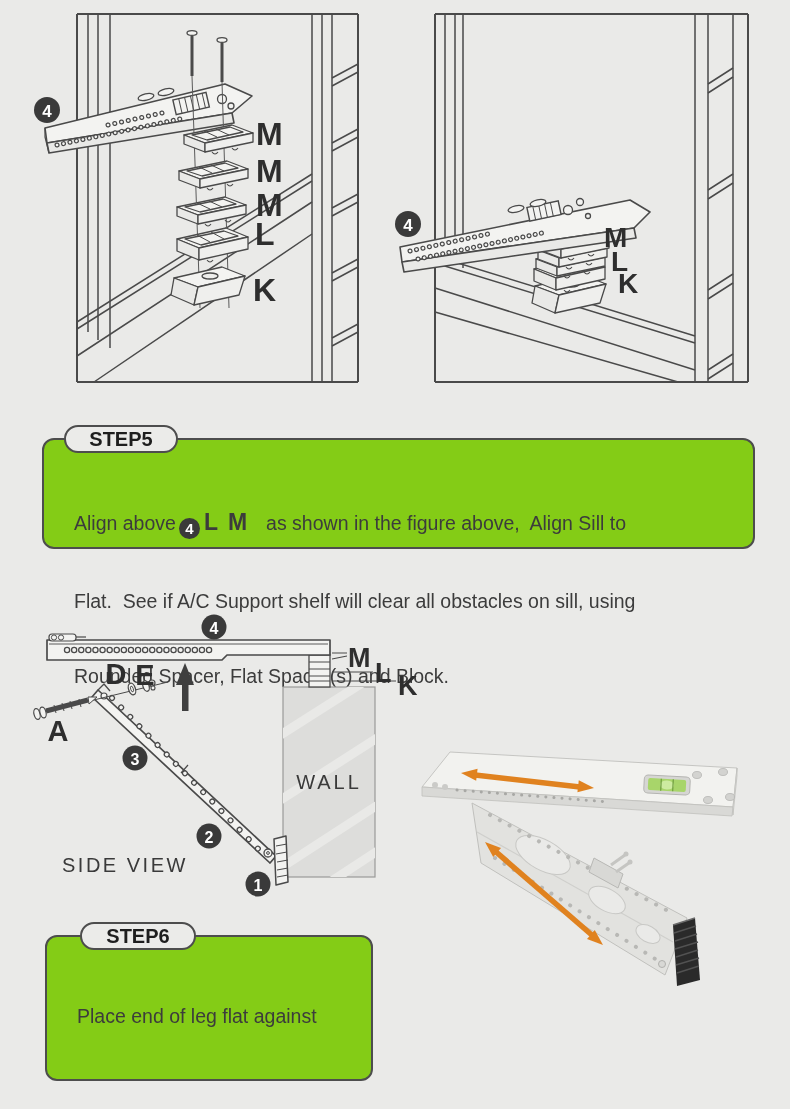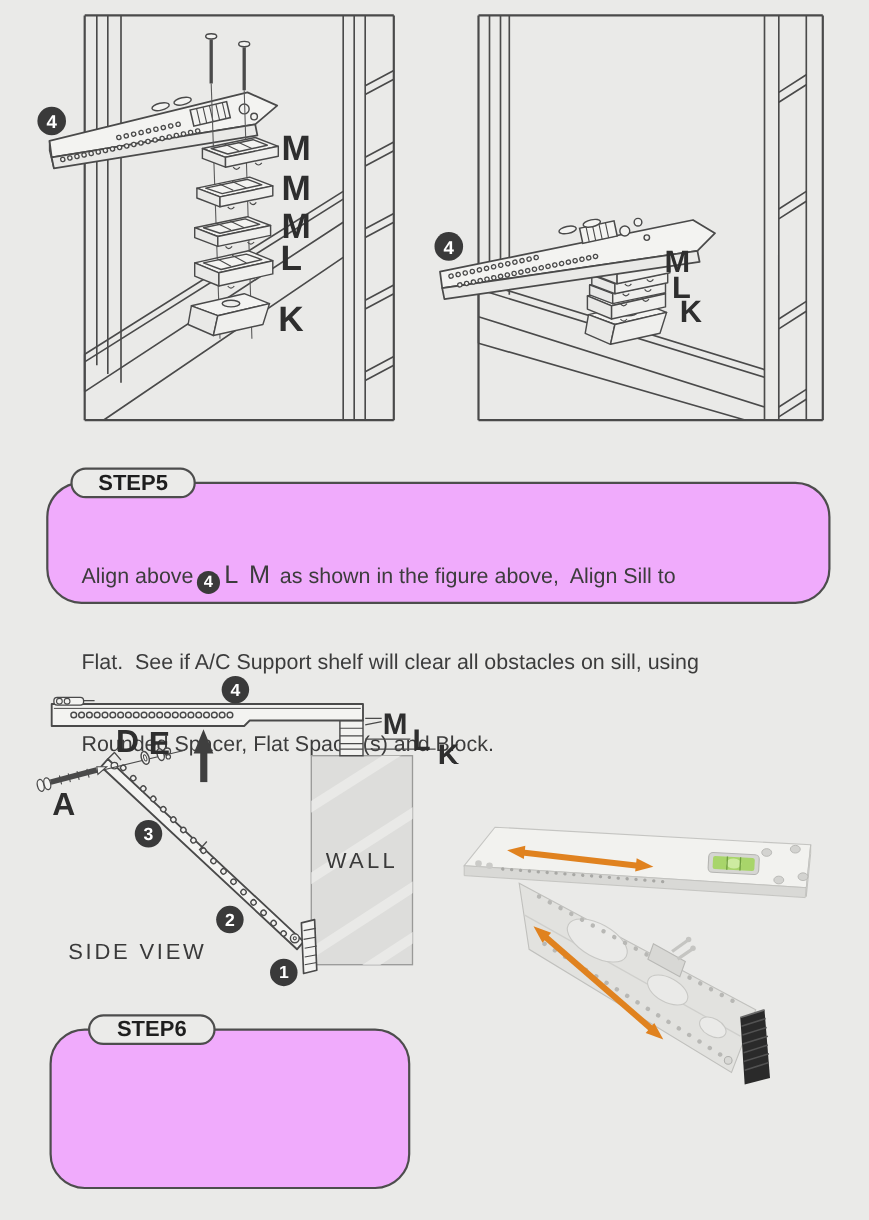--- a/index.html
+++ b/index.html
@@ -1,29 +1,29 @@
 <!DOCTYPE html>
 <html><head>
 <meta charset="utf-8">
 <style>
   * { margin:0; padding:0; box-sizing:border-box; }
   html,body { background:#eaeae8; }
   body { font-family:"Liberation Sans", sans-serif; }
   .page { position:relative; width:790px; height:1109px; background:#eaeae8; overflow:hidden; }
   .panel { position:absolute; }
-  .stepbox { position:absolute; background:#f0abfc; border:2px solid #4d4d4d; border-radius:32px; }
+  .stepbox { position:absolute; background:#84cc16; border:2px solid #4d4d4d; border-radius:12px; }
   .steppill { position:absolute; height:28px; background:#ebebe9; border:2px solid #4d4d4d;
               border-radius:15px; display:flex; align-items:center; justify-content:center;
               font-weight:bold; font-size:20px; color:#1e1e1e; z-index:2; }
   .steptext { color:#3c3c3c; font-size:19.5px; line-height:25px; white-space:pre-wrap; }
   .steptext .line { white-space:pre-wrap; }
   .badge-inline { display:inline-flex; width:21px; height:21px; border-radius:50%; background:#3a3a3a;
                   color:#fff; font-size:15px; font-weight:bold; align-items:center; justify-content:center;
                   vertical-align:-4px; margin:0 4px 0 3px; }
-  .holes-bold { font-weight:normal; font-size:23px; letter-spacing:2px; margin-right:7px; }
+  .holes-bold { font-weight:bold; font-size:23px; letter-spacing:2px; margin-right:17px; }
   svg { display:block; }
   text.plabel { font-family:"Liberation Sans", sans-serif; font-weight:bold; fill:#2e2e2e; }
   text.badge-num { font-family:"Liberation Sans", sans-serif; font-weight:bold; fill:#ffffff; }
   text.caption { font-family:"Liberation Sans", sans-serif; fill:#3a3a3a; }
 </style>
 </head>
 <body>
 
 <div class="page">
 
@@ -341,17 +341,18 @@
     <g fill="#e0821f">
       <path d="M80,139 L178,224" stroke="#e0821f" stroke-width="5.5" fill="none"></path>
       <path d="M70,130 L78.2,145 L86,136 Z"></path>
       <path d="M188,233 L172,227.1 L179.8,218 Z"></path>
     </g>
   </svg>
 
   <div class="stepbox" style="left:45px; top:935px; width:328px; height:146px;">
     <div class="steppill" style="left:33px; top:-15px; width:116px;">STEP6</div>
     <div class="steptext" style="padding:17px 10px 0 30px;">
+      <div class="line">Place end of leg flat against</div>
       
     </div>
   </div>
 
 </div>
 
 </body></html>

